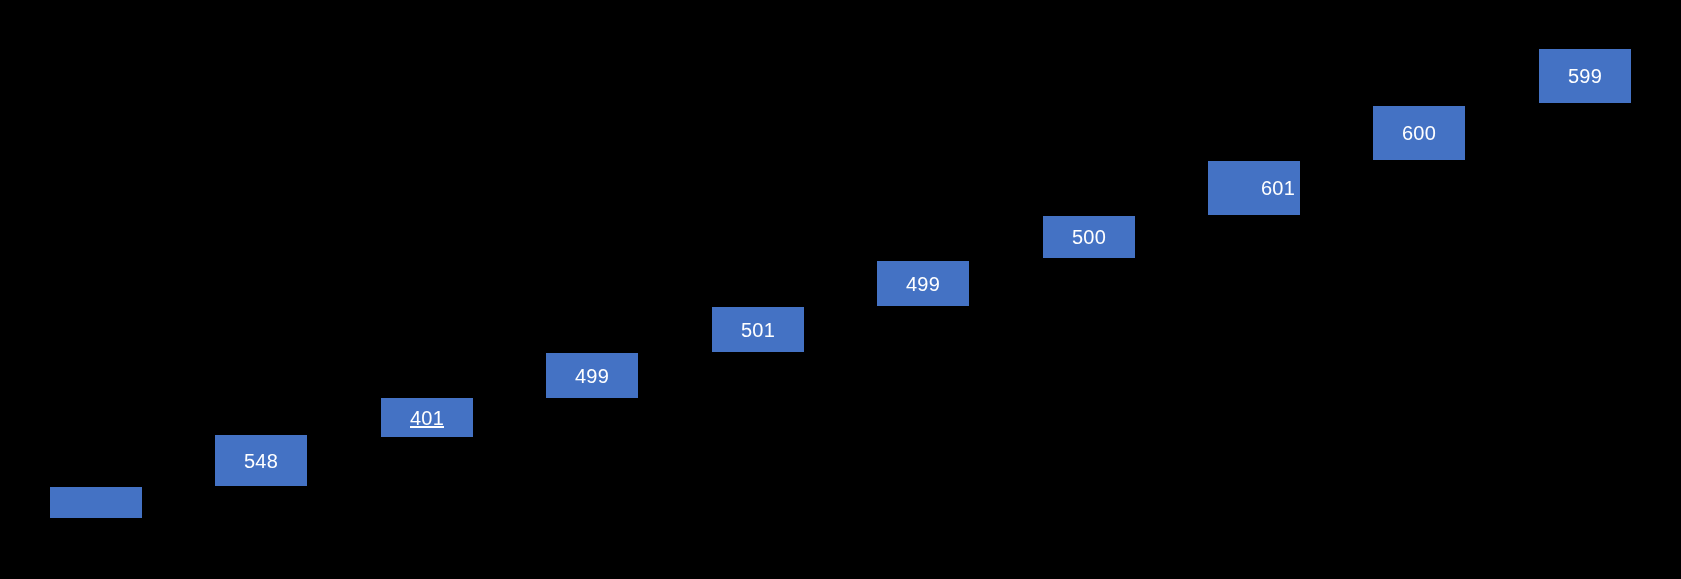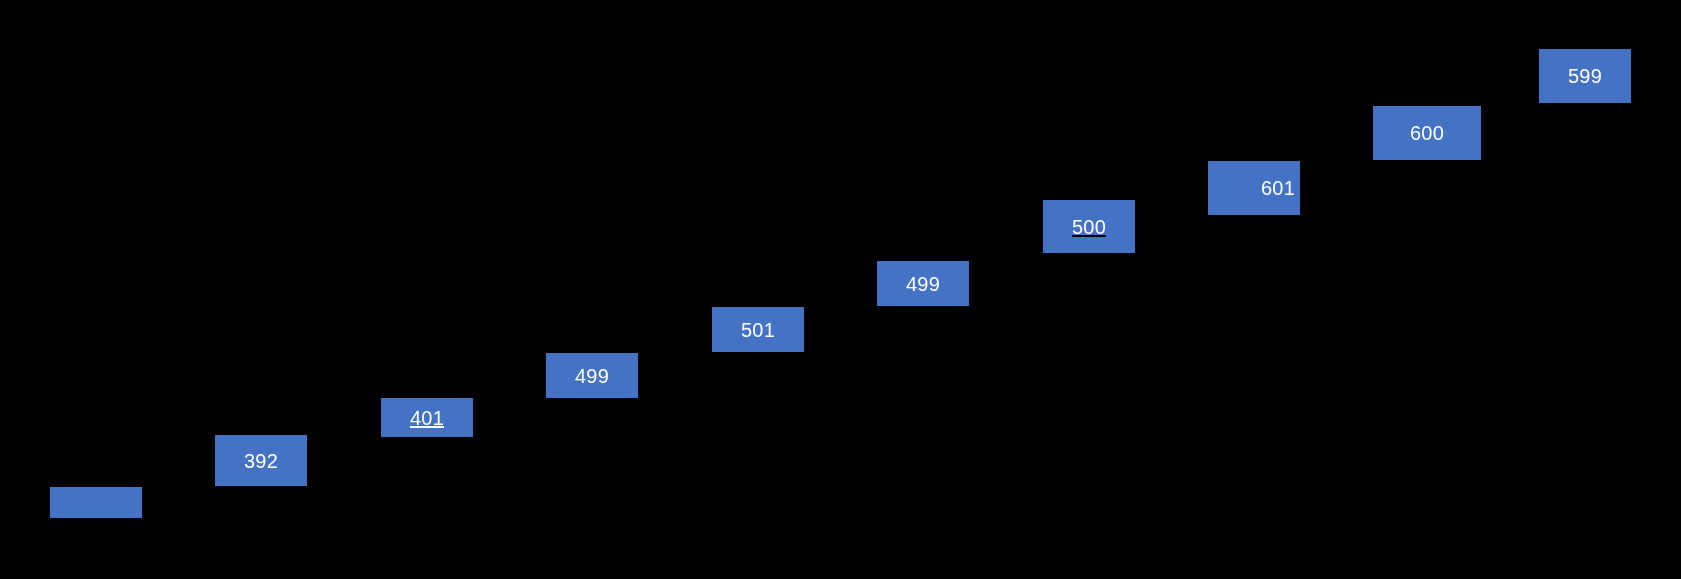--- a/index.html
+++ b/index.html
@@ -37,40 +37,40 @@
     display: none;
   }
 </style>
 </head>
 <body>
 
 <div id="chart-canvas" style="background: rgb(0, 0, 0);">
   <div id="bars-layer">
       <div class="bar-segment" style="left: 50px; top: 487px; width: 92px; height: 31px; background: rgb(68, 114, 196);"></div>
       <div class="bar-segment" style="left: 215px; top: 435px; width: 92px; height: 51px; background: rgb(68, 114, 196);">
-        <span class="bar-label" style="color: rgb(255, 255, 255);">392</span>
+        <span class="bar-label" style="color: rgb(255, 255, 255);">548</span>
       </div>
       <div class="bar-segment" style="left: 381px; top: 398px; width: 92px; height: 39px; background: rgb(68, 114, 196);">
         <span class="bar-label" style="color: rgb(255, 255, 255); text-decoration: underline;">401</span>
       </div>
       <div class="bar-segment" style="left: 546px; top: 353px; width: 92px; height: 45px; background: rgb(68, 114, 196);">
         <span class="bar-label" style="color: rgb(255, 255, 255);">499</span>
       </div>
       <div class="bar-segment" style="left: 712px; top: 307px; width: 92px; height: 45px; background: rgb(68, 114, 196);">
         <span class="bar-label" style="color: rgb(255, 255, 255); text-align: center;">501</span>
       </div>
       <div class="bar-segment" style="left: 877px; top: 261px; width: 92px; height: 45px; background: rgb(68, 114, 196);">
         <span class="bar-label" style="color: rgb(255, 255, 255);">499</span>
       </div>
-      <div class="bar-segment" style="left: 1043px; top: 200px; width: 92px; height: 53px; background: rgb(68, 114, 196); text-decoration: underline;">
+      <div class="bar-segment" style="left: 1043px; top: 216px; width: 92px; height: 42px; background: rgb(68, 114, 196);">
         <span class="bar-label" style="color: rgb(255, 255, 255);">500</span>
       </div>
       <div class="bar-segment" style="left: 1208px; top: 161px; width: 92px; height: 54px; background: rgb(68, 114, 196); padding-left: 48px;">
         <span class="bar-label" style="color: rgb(255, 255, 255);">601</span>
       </div>
-      <div class="bar-segment" style="left: 1373px; top: 106px; width: 108px; height: 54px; background: rgb(68, 114, 196);">
+      <div class="bar-segment" style="left: 1373px; top: 106px; width: 92px; height: 54px; background: rgb(68, 114, 196);">
         <span class="bar-label" style="color: rgb(255, 255, 255);">600</span>
       </div>
       <div class="bar-segment" style="left: 1539px; top: 49px; width: 92px; height: 54px; background: rgb(68, 114, 196);">
         <span class="bar-label" style="color: rgb(255, 255, 255);">599</span>
       </div>
     </div>
 </div>
 
 </body></html>

